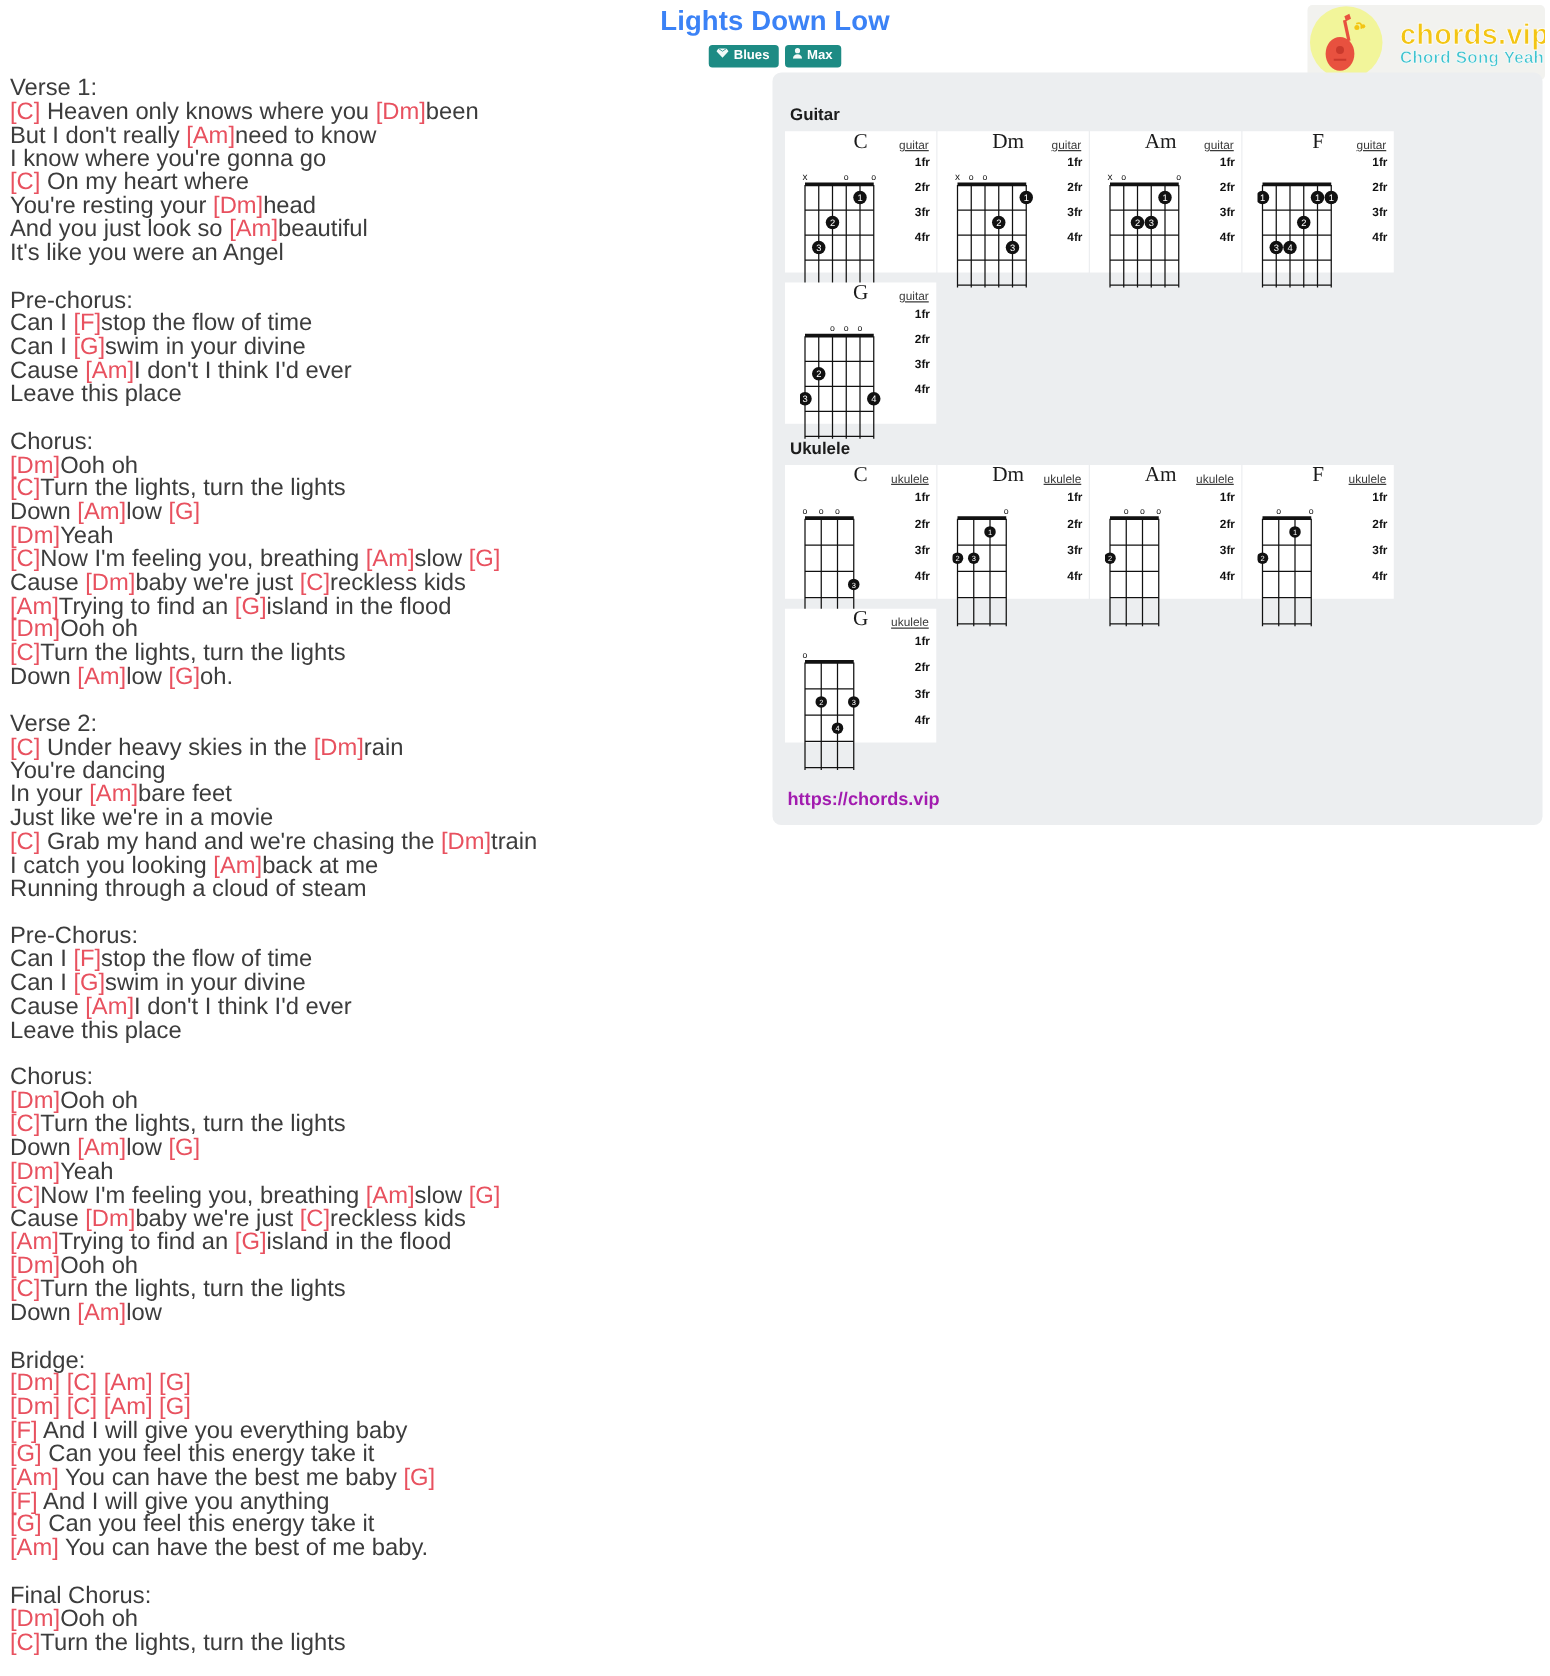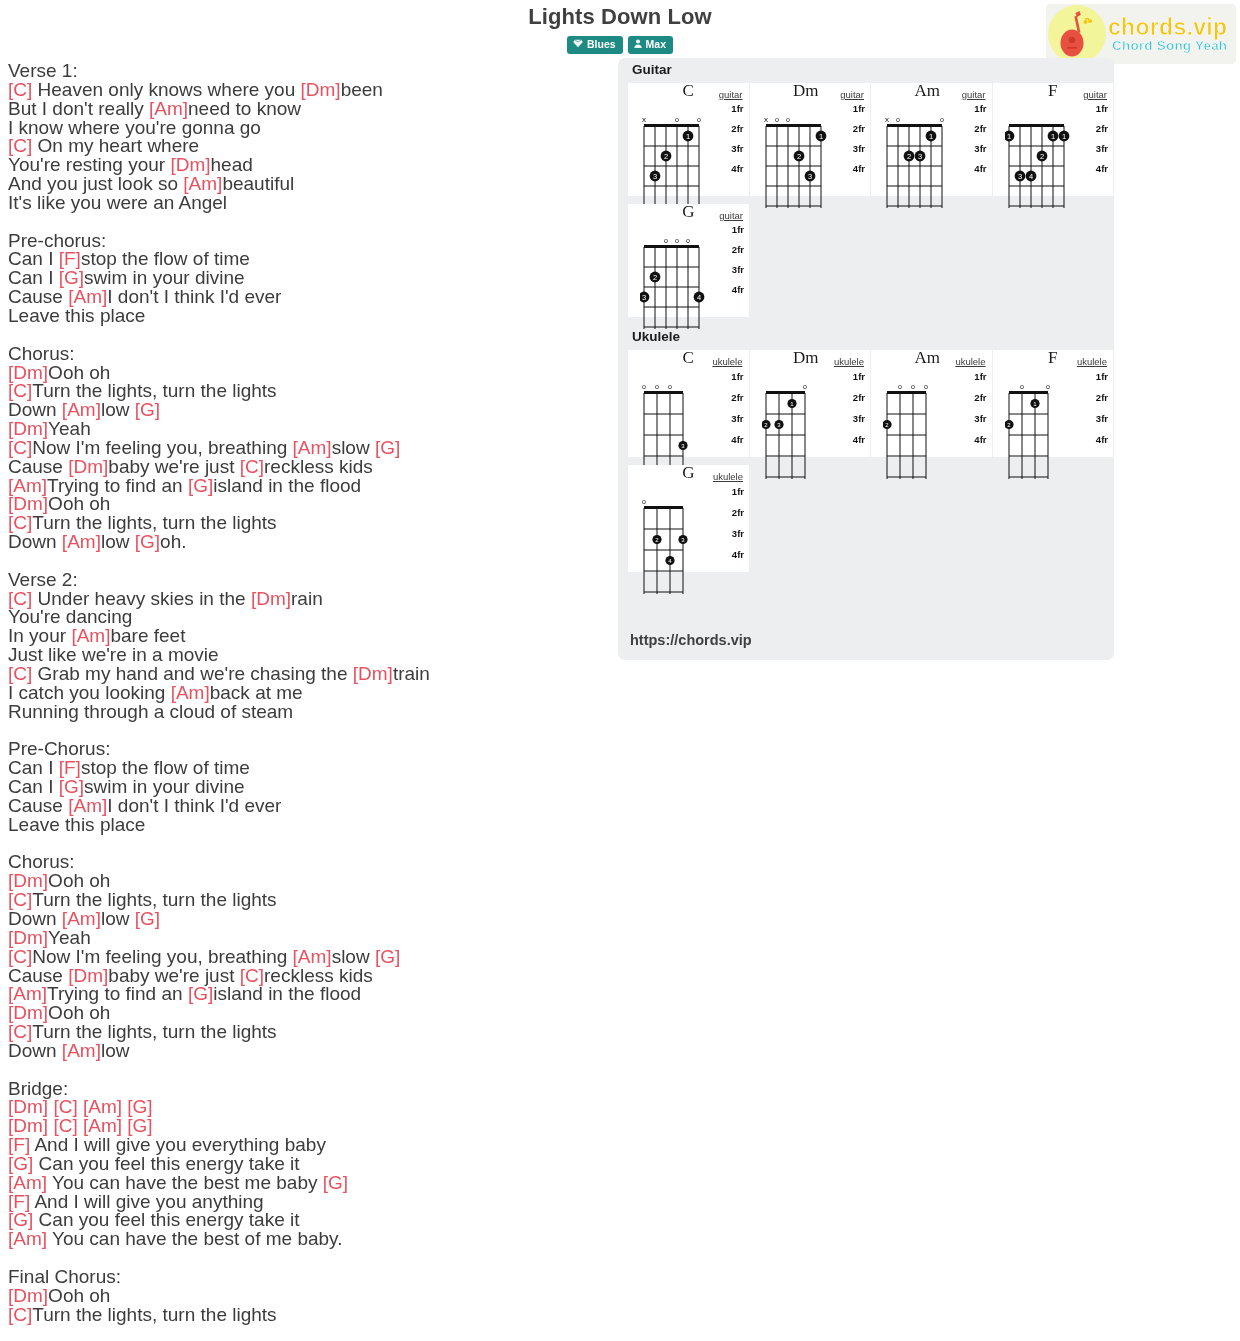--- a/index.html
+++ b/index.html
@@ -9,21 +9,21 @@
     background: #ffffff;
     font-family: "Liberation Sans", sans-serif;
     overflow: hidden;
   }
   .page { position: relative; width: 1240px; height: 1341px; }
 
   
   .header { position: relative; height: 58px; }
   .song-title {
     text-align: center;
-    color: #404040;
+    color: #3b82f6;
     font-size: 22px;
     font-weight: bold;
     padding-top: 4px;
     letter-spacing: .1px;
   }
   .badges {
     display: flex;
     justify-content: center;
     gap: 5px;
     margin-top: 6px;
@@ -54,21 +54,21 @@
     overflow: hidden;
   }
   .logo-circle {
     width: 58px; height: 58px; flex: 0 0 58px;
     border-radius: 50%;
     background: #f2f59a;
     position: relative;
     margin-left: 2px;
   }
   .logo-guitar { position: absolute; left: 9px; top: 4px; }
-  .logo-text { padding-left: 2px; text-align: right; }
+  .logo-text { padding-left: 14px; }
   .logo-l1 {
     font-size: 23px; font-weight: bold; color: #f3c514;
     -webkit-text-stroke: 0.6px #ffffff;
     letter-spacing: .3px; line-height: 1.05;
   }
   .logo-l2 {
     font-size: 13.5px; font-weight: bold; color: #3fc3cf;
     -webkit-text-stroke: 0.5px #ffffff;
     letter-spacing: .2px; line-height: 1.1;
   }
@@ -83,25 +83,25 @@
     line-height: 18.85px;
     white-space: pre-wrap;
   }
   .lyrics .ln { min-height: 18.85px; }
   .lyrics .ch { color: #e8515f; }
 
   
   .chord-panel {
     position: absolute;
     left: 618px; top: 58px;
-    width: 496px;
+    width: 616px;
     height: 602px;
     background: #eceef0;
     border-radius: 7px;
-    padding: 4px 0 0 10px;
+    padding: 26px 0 0 10px;
   }
   .inst-title {
     font-size: 13.5px;
     font-weight: bold;
     color: #1c1c1c;
     margin: 0 0 6px 4px;
   }
   .chord-row { display: flex; gap: 0px; }
   .chord-card {
     width: 121px;
@@ -137,21 +137,21 @@
     text-align: right;
   }
   .fretlabels div { height: 20px; line-height: 20px; }
   .fretlabels.uke div { height: 21px; line-height: 21px; }
 
   .site-url {
     position: absolute;
     left: 12px; bottom: 12px;
     font-size: 14.5px;
     font-weight: bold;
-    color: #404040;
+    color: #a21caf;
   }
   .spacer-row { height: 8px; }
 </style>
 </head>
 <body>
 
 <div class="page">
 
   <div class="header">
     <div class="song-title">Lights Down Low</div>

